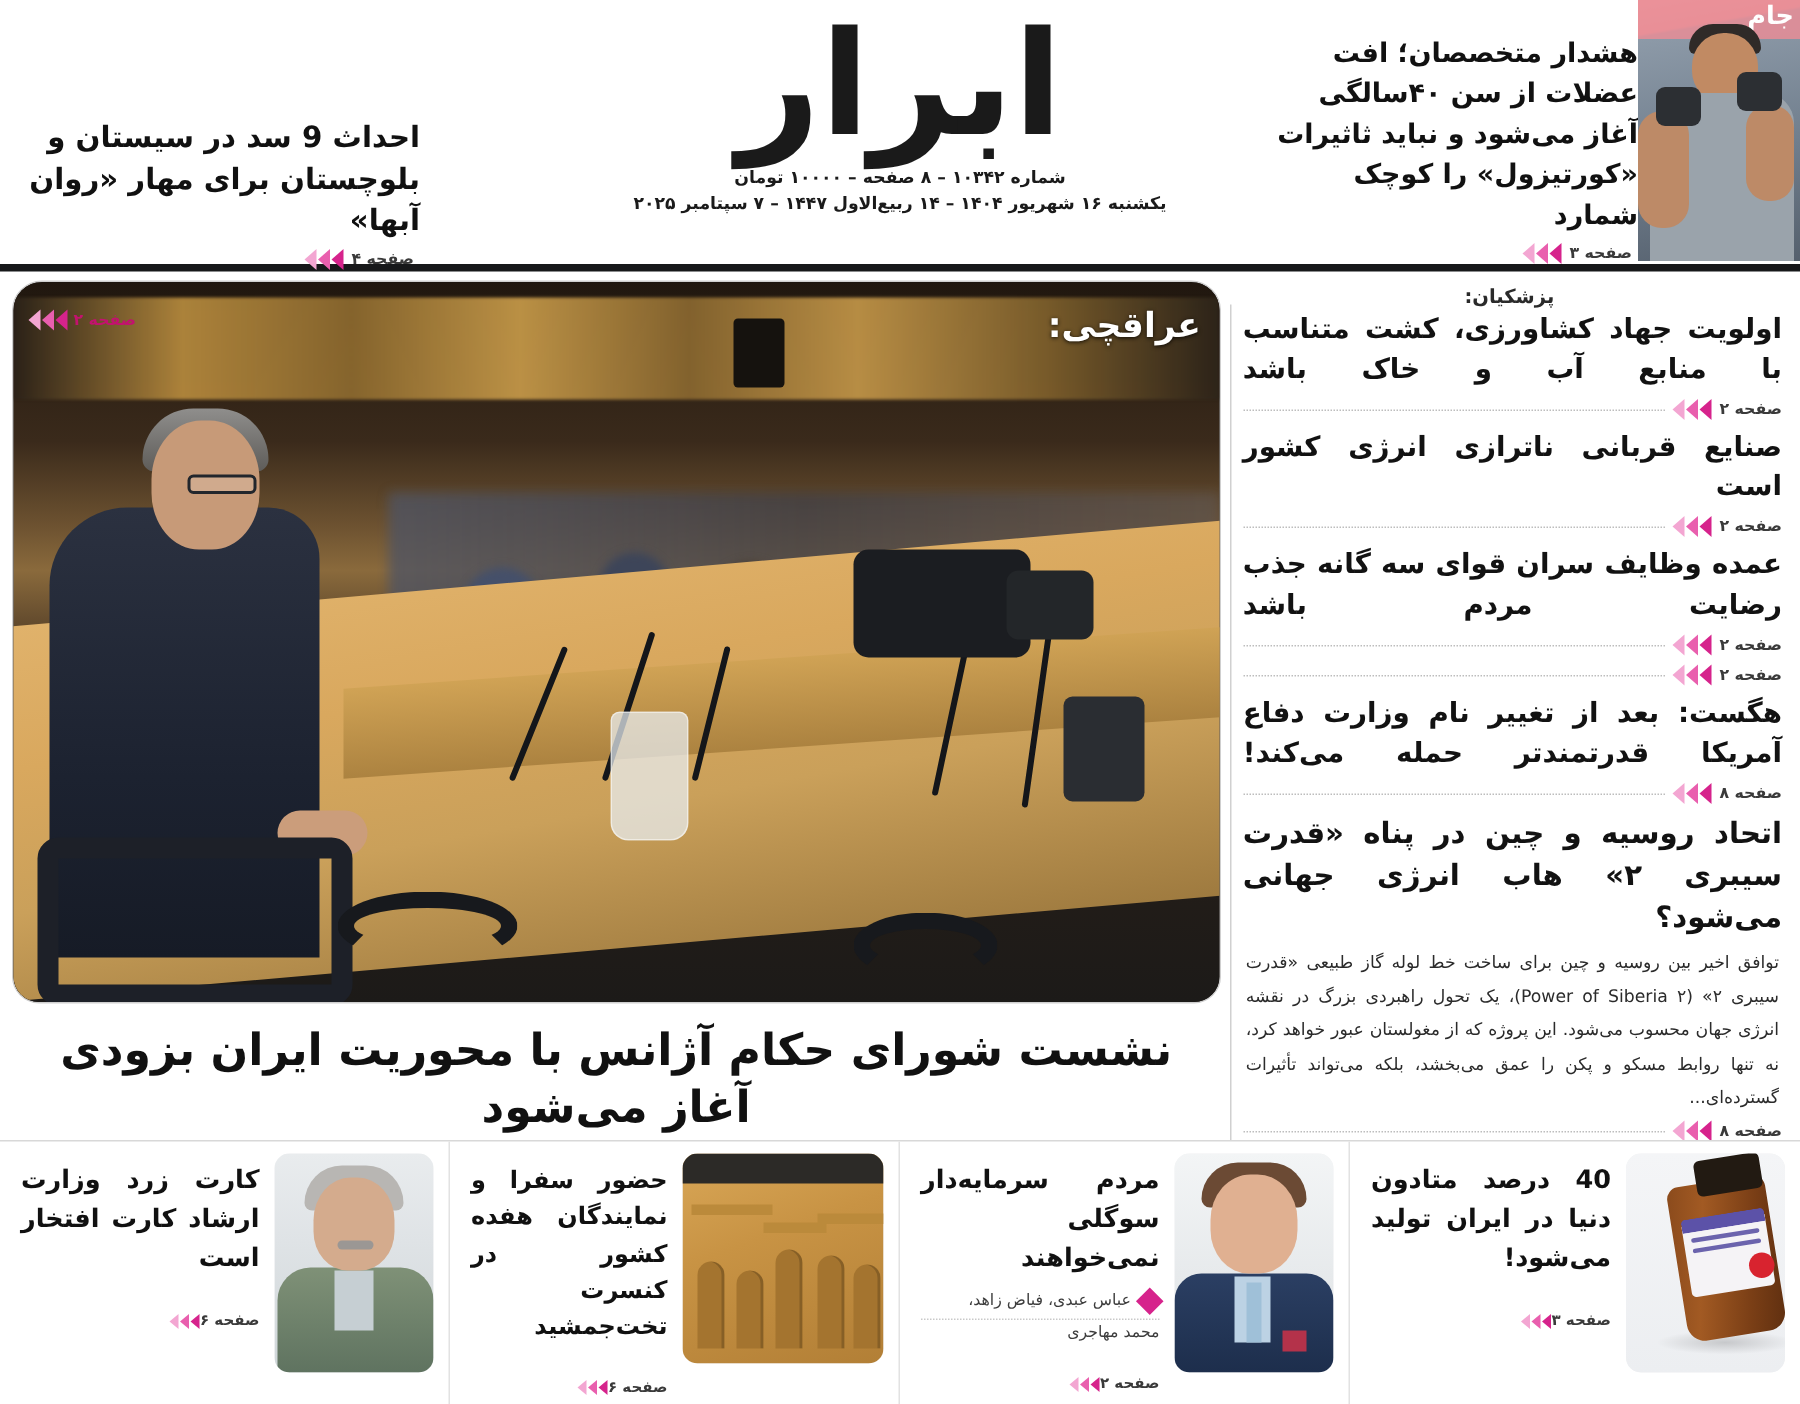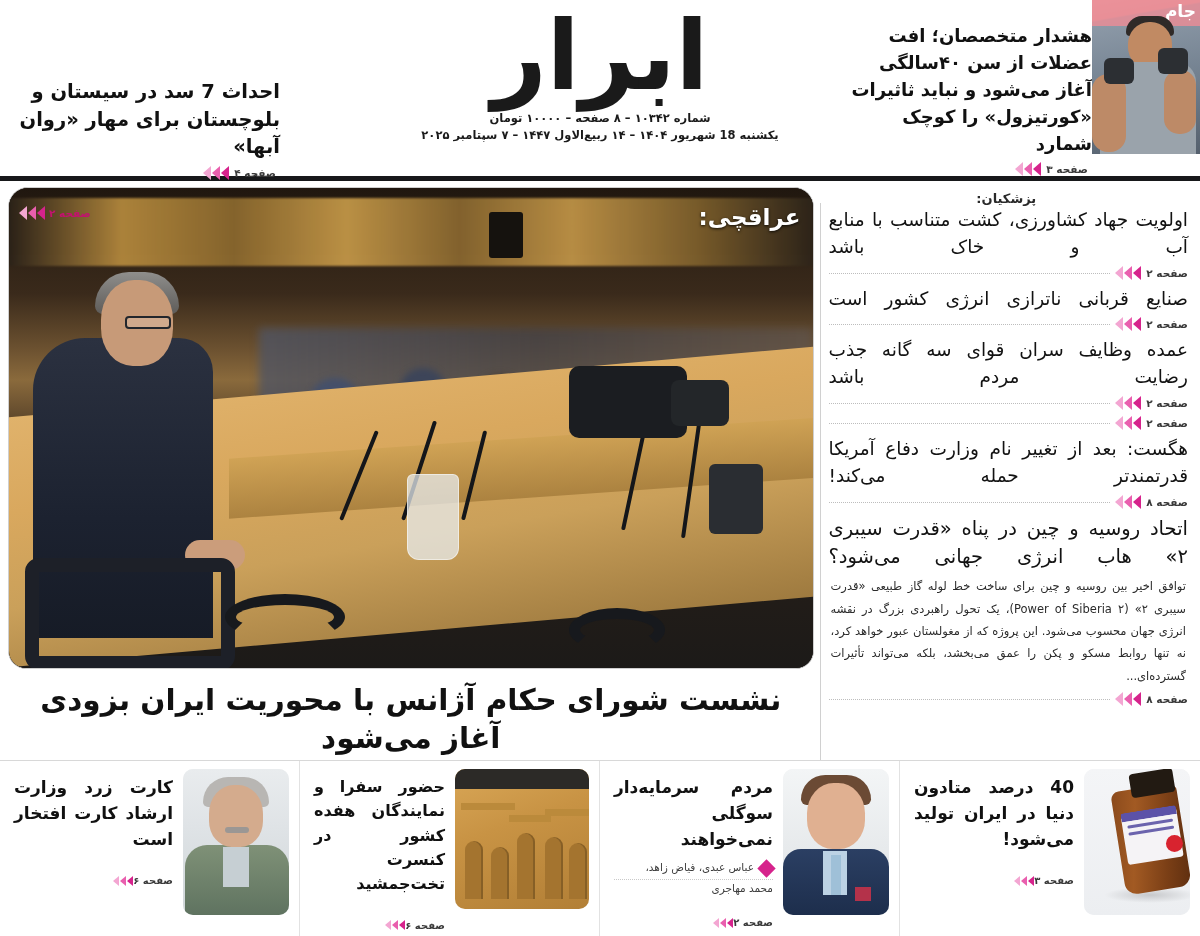--- a/index.html
+++ b/index.html
@@ -91,21 +91,21 @@
     font-size: 18px;
     font-weight: bold;
     line-height: 1.5;
     color: #111;
     text-align: right;
   }
 
   .athlete-photo {
     position: absolute;
     right: 0; top: 0;
-    width: 108px; height: 154px;
+    width: 108px; height: 174px;
     overflow: hidden;
     background: linear-gradient(170deg,#e8a8a8 0%, #d99a9a 12%, #8d9aa8 13%, #6f7d8c 60%, #55606d 100%);
   }
   .athlete-photo .band {
     position: absolute; left:0; right:0; top:0; height: 26px;
     background: rgba(235,140,150,.82);
   }
   .athlete-photo .band .jam {
     position:absolute; right:4px; top:1px; color:#fff; font-size:17px; font-weight:bold;
   }
@@ -156,21 +156,21 @@
     font-weight: bold;
     color: #2a2a2a;
     text-align: center;
     margin: 2px 6px 1px 0;
   }
 
   .rc-item { margin-bottom: 2px; }
 
   .rc-head {
     font-size: 18.5px;
-    font-weight: normal;
+    font-weight: bold;
     line-height: 1.45;
     color: #121212;
     text-align: justify;
     text-align-last: justify;
     padding: 0 4px 0 2px;
   }
   .rc-head.bigger { font-size: 19.5px; }
 
   .pageref {
     display: flex;
@@ -445,25 +445,25 @@
 </head>
 <body>
 
 <div class="page">
 
   <div class="masthead">
 
     <div class="masthead-center">
       <div class="logo-word">ابرار</div>
       <div class="issue-line">شماره ۱۰۳۴۲ – ۸ صفحه – ۱۰۰۰۰ تومان</div>
-      <div class="date-line">یکشنبه 18 شهریور ۱۴۰۴ – ۱۴ ربیع‌الاول ۱۴۴۷ – ۷ سپتامبر ۲۰۲۵</div>
+      <div class="date-line">یکشنبه ۱۶ شهریور ۱۴۰۴ – ۱۴ ربیع‌الاول ۱۴۴۷ – ۷ سپتامبر ۲۰۲۵</div>
     </div>
 
     <div class="teaser-left">
-      <div class="tl">احداث 7 سد در سیستان و بلوچستان برای مهار «روان آبها»</div>
+      <div class="tl">احداث 9 سد در سیستان و بلوچستان برای مهار «روان آبها»</div>
       <div class="pageref">
         <span class="lbl">صفحه ۴</span>
         <span class="chevs">
           <span class="chev"></span>
           <span class="chev c2"></span>
           <span class="chev c3"></span>
         </span>
       </div>
     </div>
 

